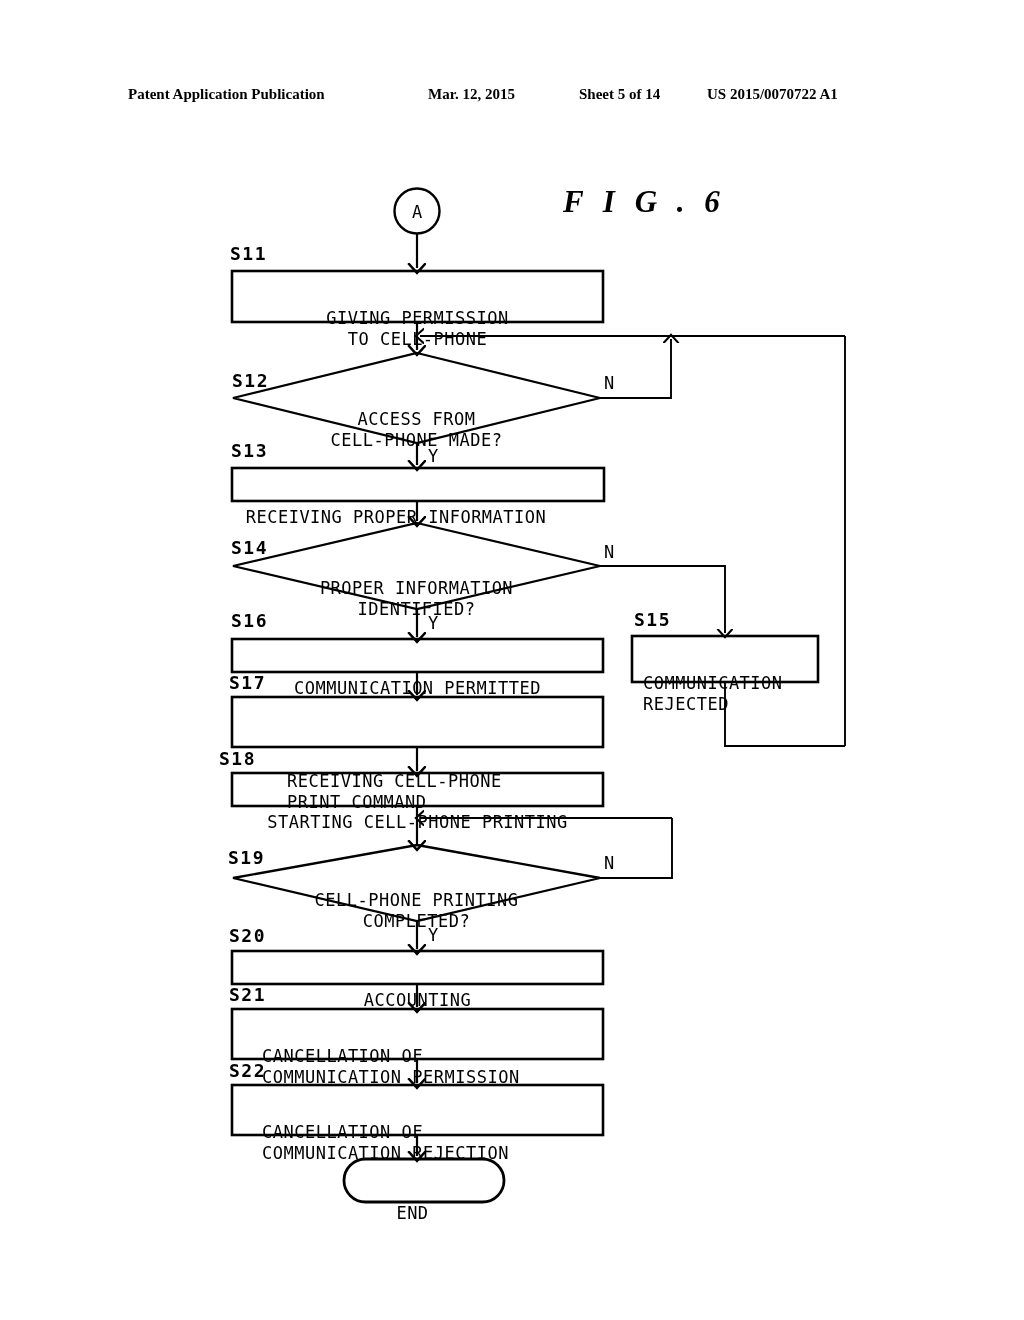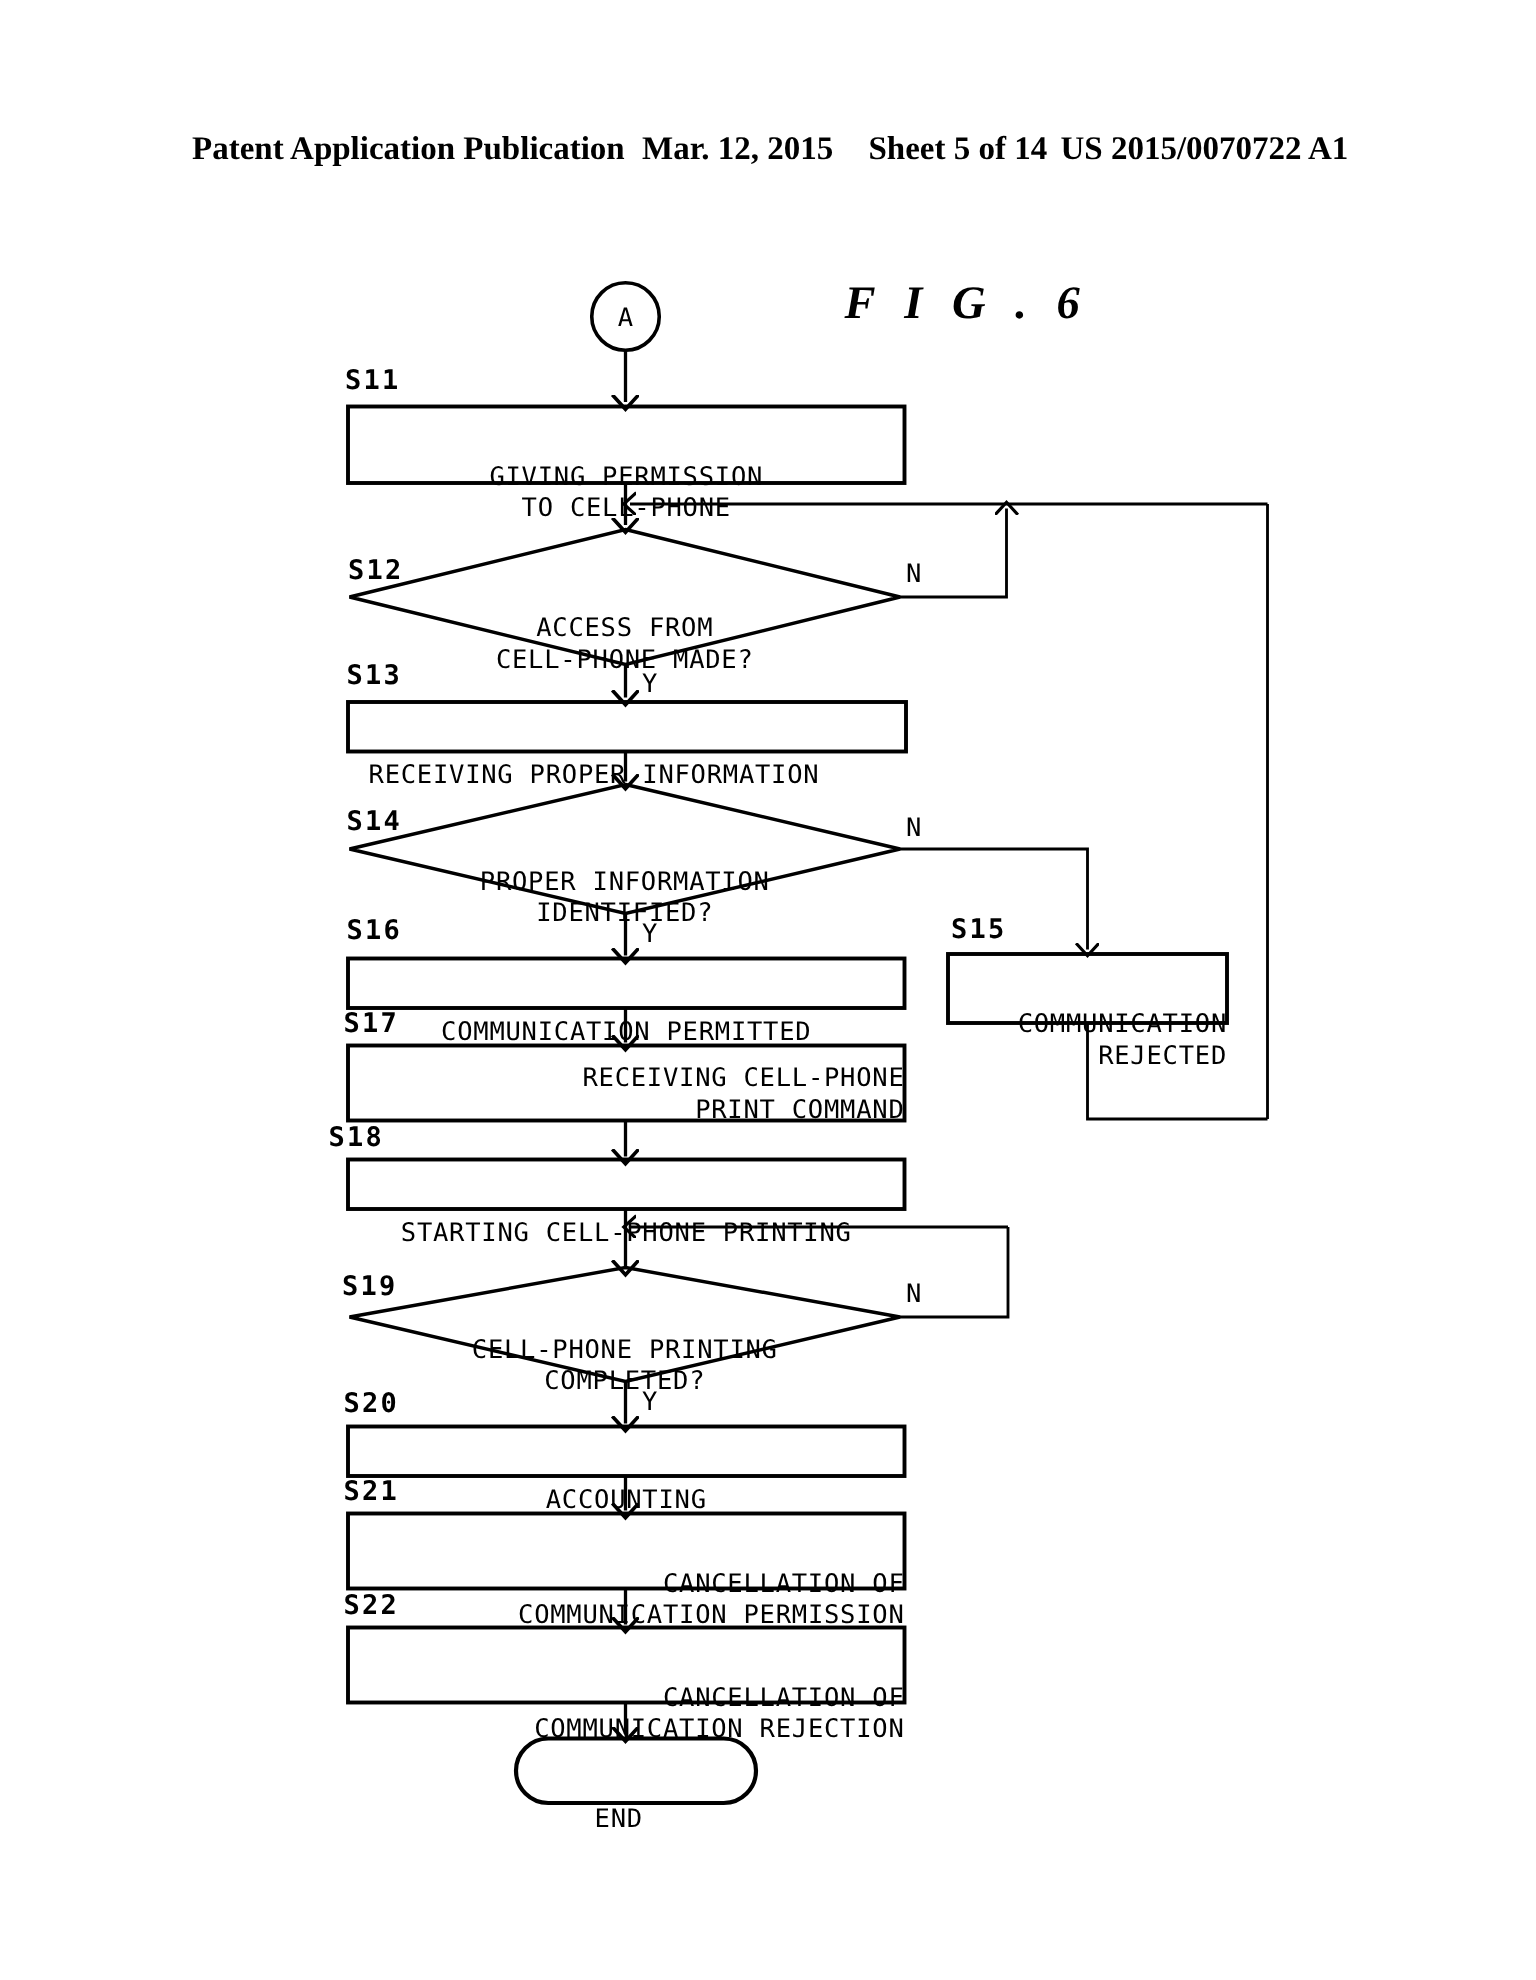--- a/index.html
+++ b/index.html
@@ -19,21 +19,21 @@
 
   
   #page-header {
     position: absolute;
     left: 0;
     top: 86px;
     width: 1024px;
     height: 26px;
     font-family: "Liberation Serif", serif;
     font-weight: bold;
-    font-size: 22px;
+    font-size: 15px;
     letter-spacing: 0px;
     white-space: nowrap;
   }
   #page-header .hdr-pub {
     position: absolute;
     left: 128px;
     top: 0;
   }
   #page-header .hdr-date {
     position: absolute;
@@ -86,21 +86,21 @@
     font-size: 17px;
     line-height: 21px;
     letter-spacing: 0.5px;
     color: #000;
     white-space: pre;
     text-align: center;
     pointer-events: none;
     margin-top: 33px;
   }
   .node-text.left-al {
-    text-align: right;
+    text-align: left;
   }
 
   .step-label {
     position: absolute;
     font-family: "DejaVu Sans Mono", "Liberation Mono", monospace;
     font-size: 18px;
     font-weight: bold;
     letter-spacing: 1.5px;
     color: #000;
     white-space: pre;
@@ -240,21 +240,21 @@
   <div class="node-text" style="left:232px; top:474px; width:328px;">RECEIVING PROPER INFORMATION</div>
 
   <div class="node-text" style="left:233px; top:545px; width:367px;">PROPER INFORMATION
 IDENTIFIED?</div>
 
   <div class="node-text left-al" style="left:643px; top:640px; width:175px;">COMMUNICATION
 REJECTED</div>
 
   <div class="node-text" style="left:232px; top:645px; width:371px;">COMMUNICATION PERMITTED</div>
 
-  <div class="node-text left-al" style="left:287px; top:676px; width:316px;">RECEIVING CELL-PHONE
+  <div class="node-text left-al" style="left:287px; top:738px; width:316px;">RECEIVING CELL-PHONE
 PRINT COMMAND</div>
 
   <div class="node-text" style="left:232px; top:779px; width:371px;">STARTING CELL-PHONE PRINTING</div>
 
   <div class="node-text" style="left:233px; top:857px; width:367px;">CELL-PHONE PRINTING
 COMPLETED?</div>
 
   <div class="node-text" style="left:232px; top:957px; width:371px;">ACCOUNTING</div>
 
   <div class="node-text left-al" style="left:262px; top:1013px; width:341px;">CANCELLATION OF

